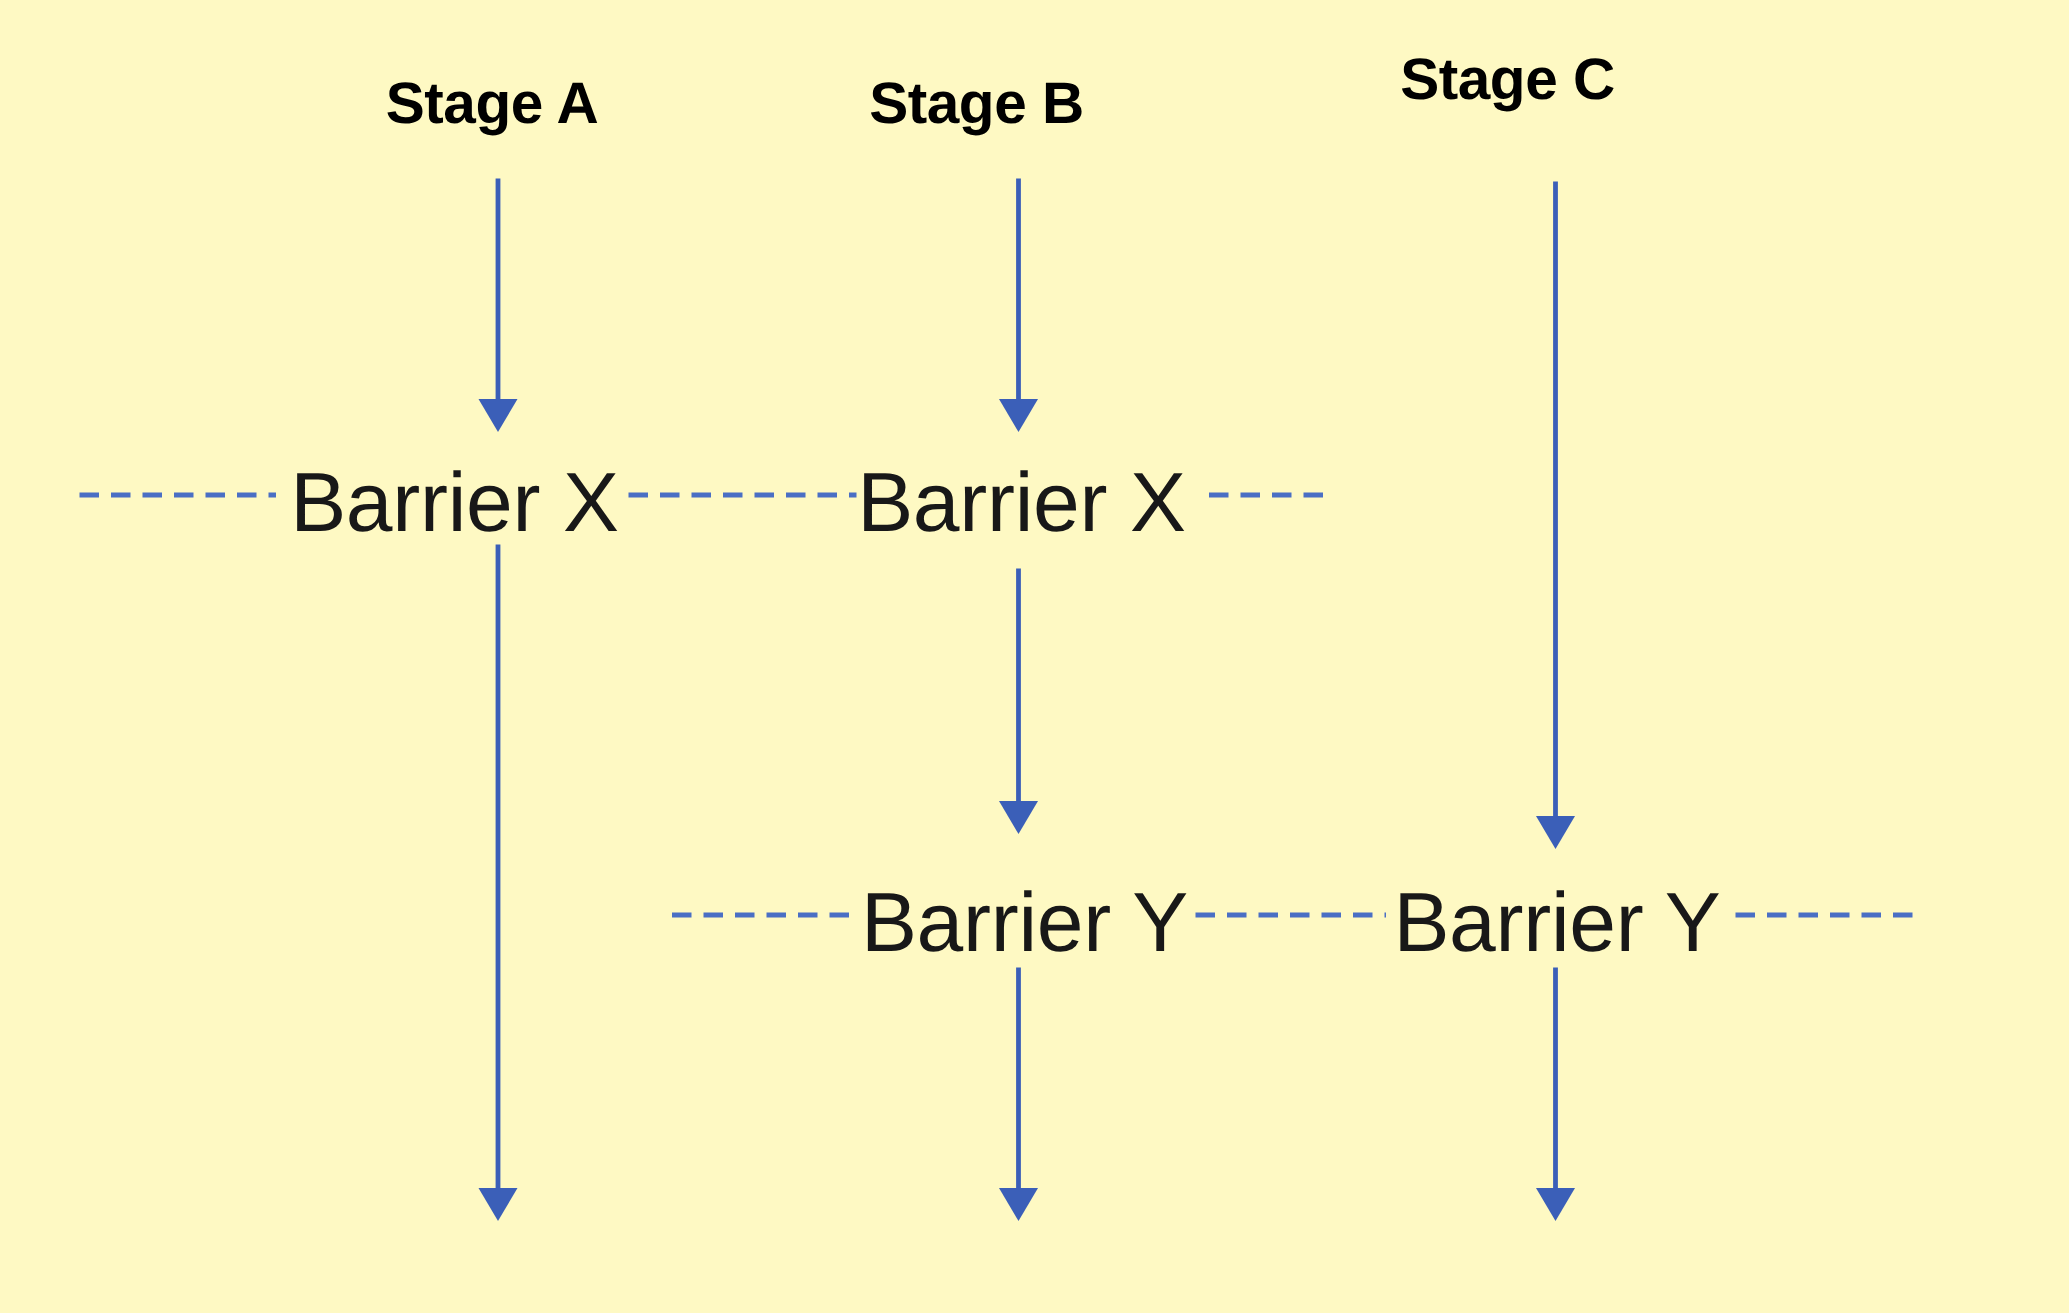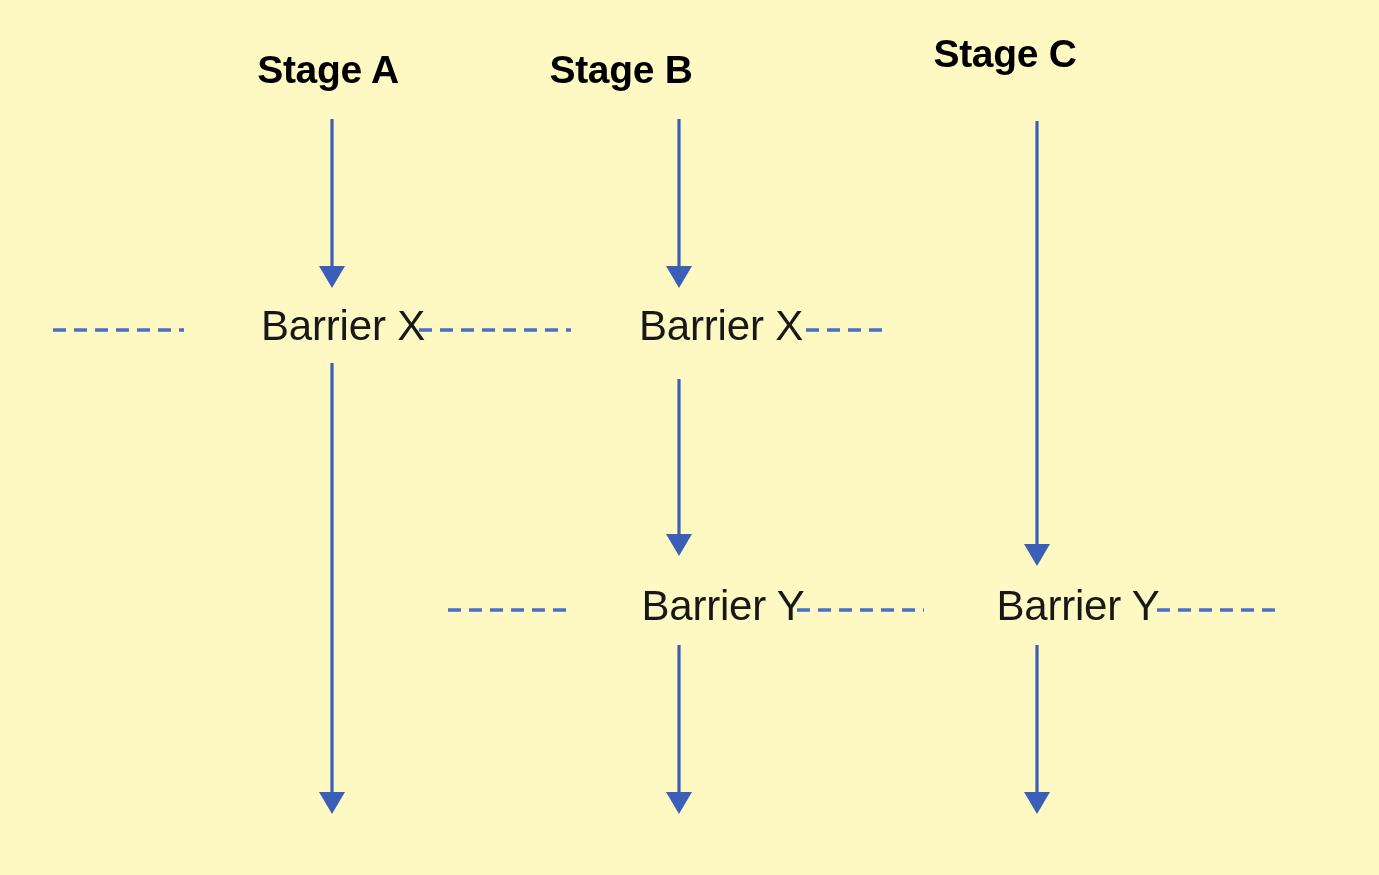--- a/index.html
+++ b/index.html
@@ -22,27 +22,26 @@
     position: absolute;
     font-size: 39px;
     font-weight: bold;
     color: #000000;
     white-space: nowrap;
     transform: translateX(-50%);
     letter-spacing: -0.3px;
   }
   .barrier-label {
     position: absolute;
-    font-size: 42px;
+    font-size: 56px;
     font-weight: normal;
     color: #181818;
     white-space: nowrap;
     transform: translateX(-50%);
     letter-spacing: -0.2px;
-    margin-left: 40px;
   }
   .arrow-svg {
     position: absolute;
     overflow: visible;
   }
   .dash-svg {
     position: absolute;
     overflow: visible;
   }
 </style>
@@ -92,18 +91,18 @@
       <line x1="0" y1="4" x2="124" y2="4" stroke="#4A6FC4" stroke-width="3.4" stroke-dasharray="13 8"></line>
     </svg>
     <svg class="dash-svg" width="127" height="8" style="left: 797px; top: 606px;">
       <line x1="0" y1="4" x2="127" y2="4" stroke="#4A6FC4" stroke-width="3.4" stroke-dasharray="13 8"></line>
     </svg>
     <svg class="dash-svg" width="126" height="8" style="left: 1157px; top: 606px;">
       <line x1="0" y1="4" x2="126" y2="4" stroke="#4A6FC4" stroke-width="3.4" stroke-dasharray="13 8"></line>
     </svg>
     <div class="stage-label" style="left: 328px; top: 48px; color: rgb(0, 0, 0);">Stage A</div>
     <div class="barrier-label" style="left: 303px; top: 302px; color: rgb(24, 24, 24);">Barrier X</div>
-    <div class="stage-label" style="left: 621px; top: 48px; color: rgb(0, 0, 0);">Stage B</div>
+    <div class="stage-label" style="left: 651px; top: 48px; color: rgb(0, 0, 0);">Stage B</div>
     <div class="barrier-label" style="left: 681px; top: 302px; color: rgb(24, 24, 24);">Barrier X</div>
     <div class="barrier-label" style="left: 683px; top: 582px; color: rgb(24, 24, 24);">Barrier Y</div>
     <div class="stage-label" style="left: 1005px; top: 32px; color: rgb(0, 0, 0);">Stage C</div>
     <div class="barrier-label" style="left: 1038px; top: 582px; color: rgb(24, 24, 24);">Barrier Y</div>
   </div>
 
 </body></html>

